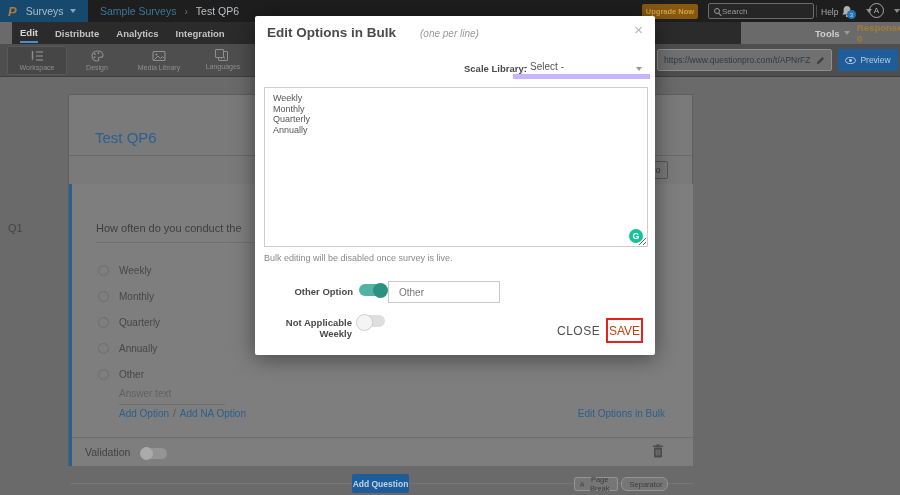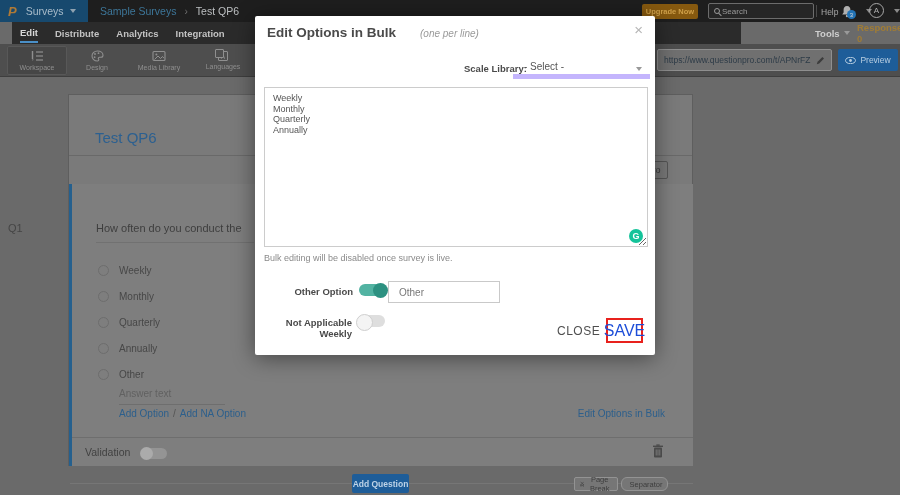--- a/index.html
+++ b/index.html
@@ -147,21 +147,21 @@
   .m-na-label { position:absolute; left:10px; top:301px; width:87px; text-align:right; font-size:9.5px;
                 font-weight:bold; color:#4a4a4a; }
   .toggle-off { position:absolute; left:103px; top:299px; width:27px; height:12px; background:#dedede;
                 border-radius:7px; }
   .toggle-off::after { content:""; position:absolute; left:-2px; top:-1.5px; width:15px; height:15px;
                        border-radius:50%; background:#f4f4f4; border:1px solid #cfcfcf; }
   .m-close-btn { position:absolute; left:302px; top:308px; background:none; border:none; font-size:12px;
                  color:#4f4f4f; letter-spacing:0.5px; font-family:inherit; }
   .save-box { position:absolute; left:351px; top:302px; width:37px; height:25px; border:2px solid #e8211d;
               display:flex; align-items:center; justify-content:center; }
-  .m-save-btn { background:none; border:none; font-size:16px; color:#1d4ed8; font-family:inherit; }
+  .m-save-btn { background:none; border:none; font-size:12px; color:#c2410c; font-family:inherit; }
 </style>
 </head>
 <body>
 
 <div class="stage">
 
   <div class="topbar">
     <div class="brand">
       <span class="logo">P</span>
       <span class="brand-label">Surveys</span>

